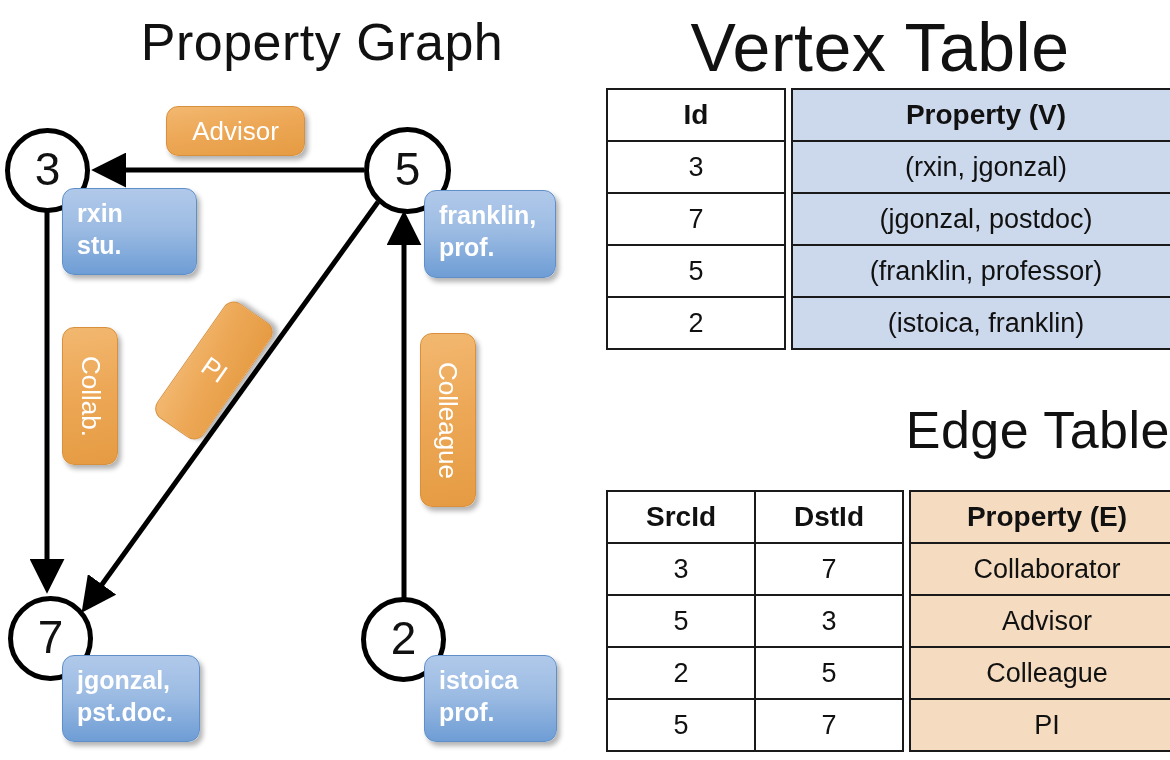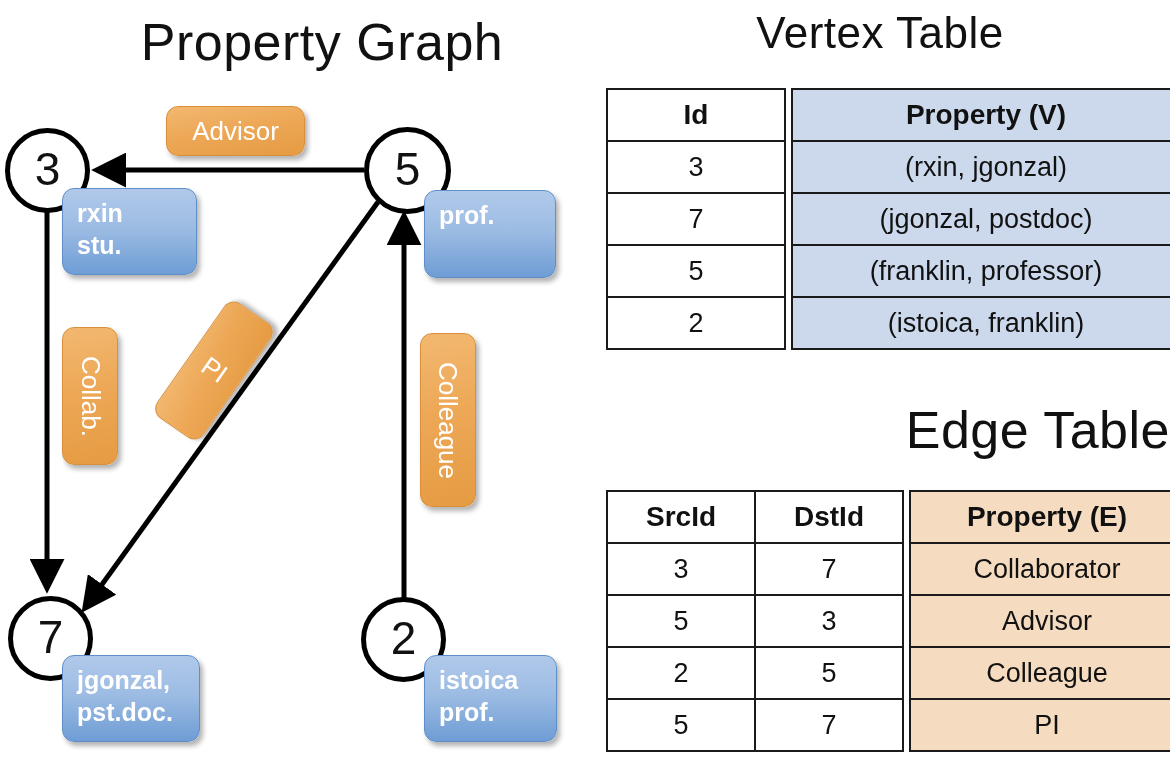--- a/index.html
+++ b/index.html
@@ -13,21 +13,21 @@
   
   .title{
     position:absolute;
     font-weight:300;
     color:#111111;
     letter-spacing:.5px;
     white-space:nowrap;
     font-family:"Liberation Sans", sans-serif;
   }
   #title-property-graph{left:0;top:12;width:580px;text-align:center;top:12px;font-size:52px;padding-left:32px;}
-  #title-vertex-table{left:590px;top:8px;width:580px;text-align:center;font-size:44px;}
+  #title-vertex-table{left:590px;top:8px;width:580px;text-align:center;font-size:68px;}
   #title-edge-table{left:590px;top:400px;width:580px;text-align:right;font-size:52px;}
 
   
   #graph{position:absolute;left:0;top:0;width:585px;height:760px;}
   #graph-edges{position:absolute;left:0;top:0;width:585px;height:760px;}
 
   .node{
     position:absolute;
     border:5px solid #000000;
     border-radius:50%;
@@ -145,20 +145,21 @@
   </div>
   <div class="node" style="left:361px;top:597px;width:85px;height:85px;">
     <span>2</span>
   </div>
 
   <div class="prop-box" style="left:62px;top:188px;width:135px;height:87px;">
     <div>rxin</div>
     <div>stu.</div>
   </div>
   <div class="prop-box" style="left:424px;top:190px;width:132px;height:88px;">
+    <div>franklin,</div>
     <div>prof.</div>
   </div>
   <div class="prop-box" style="left:62px;top:655px;width:138px;height:87px;">
     <div>jgonzal,</div>
     <div>pst.doc.</div>
   </div>
   <div class="prop-box" style="left:424px;top:655px;width:133px;height:87px;">
     <div>istoica</div>
     <div>prof.</div>
   </div>

